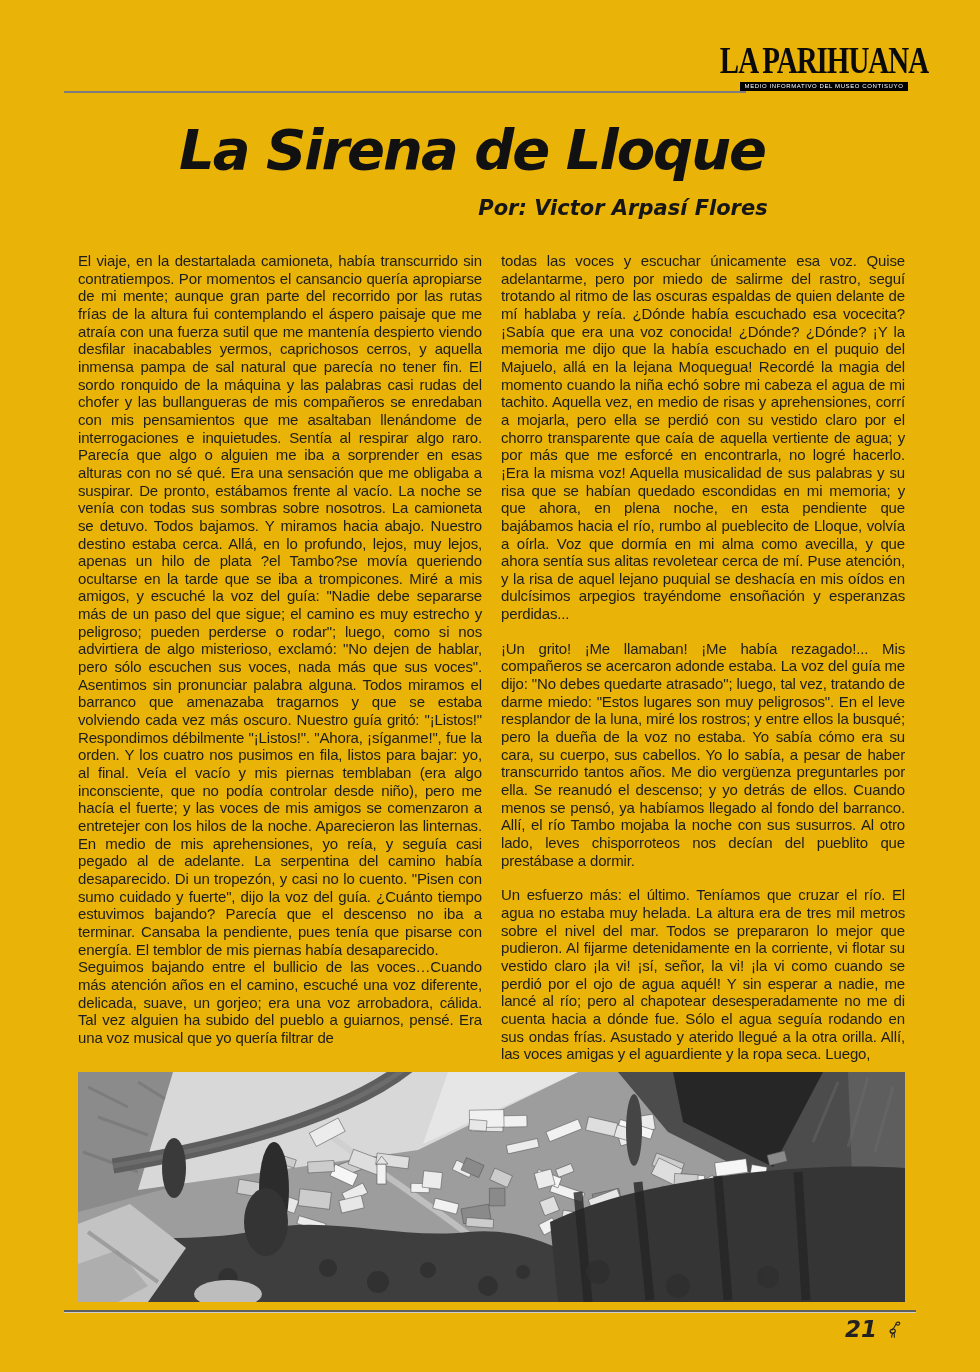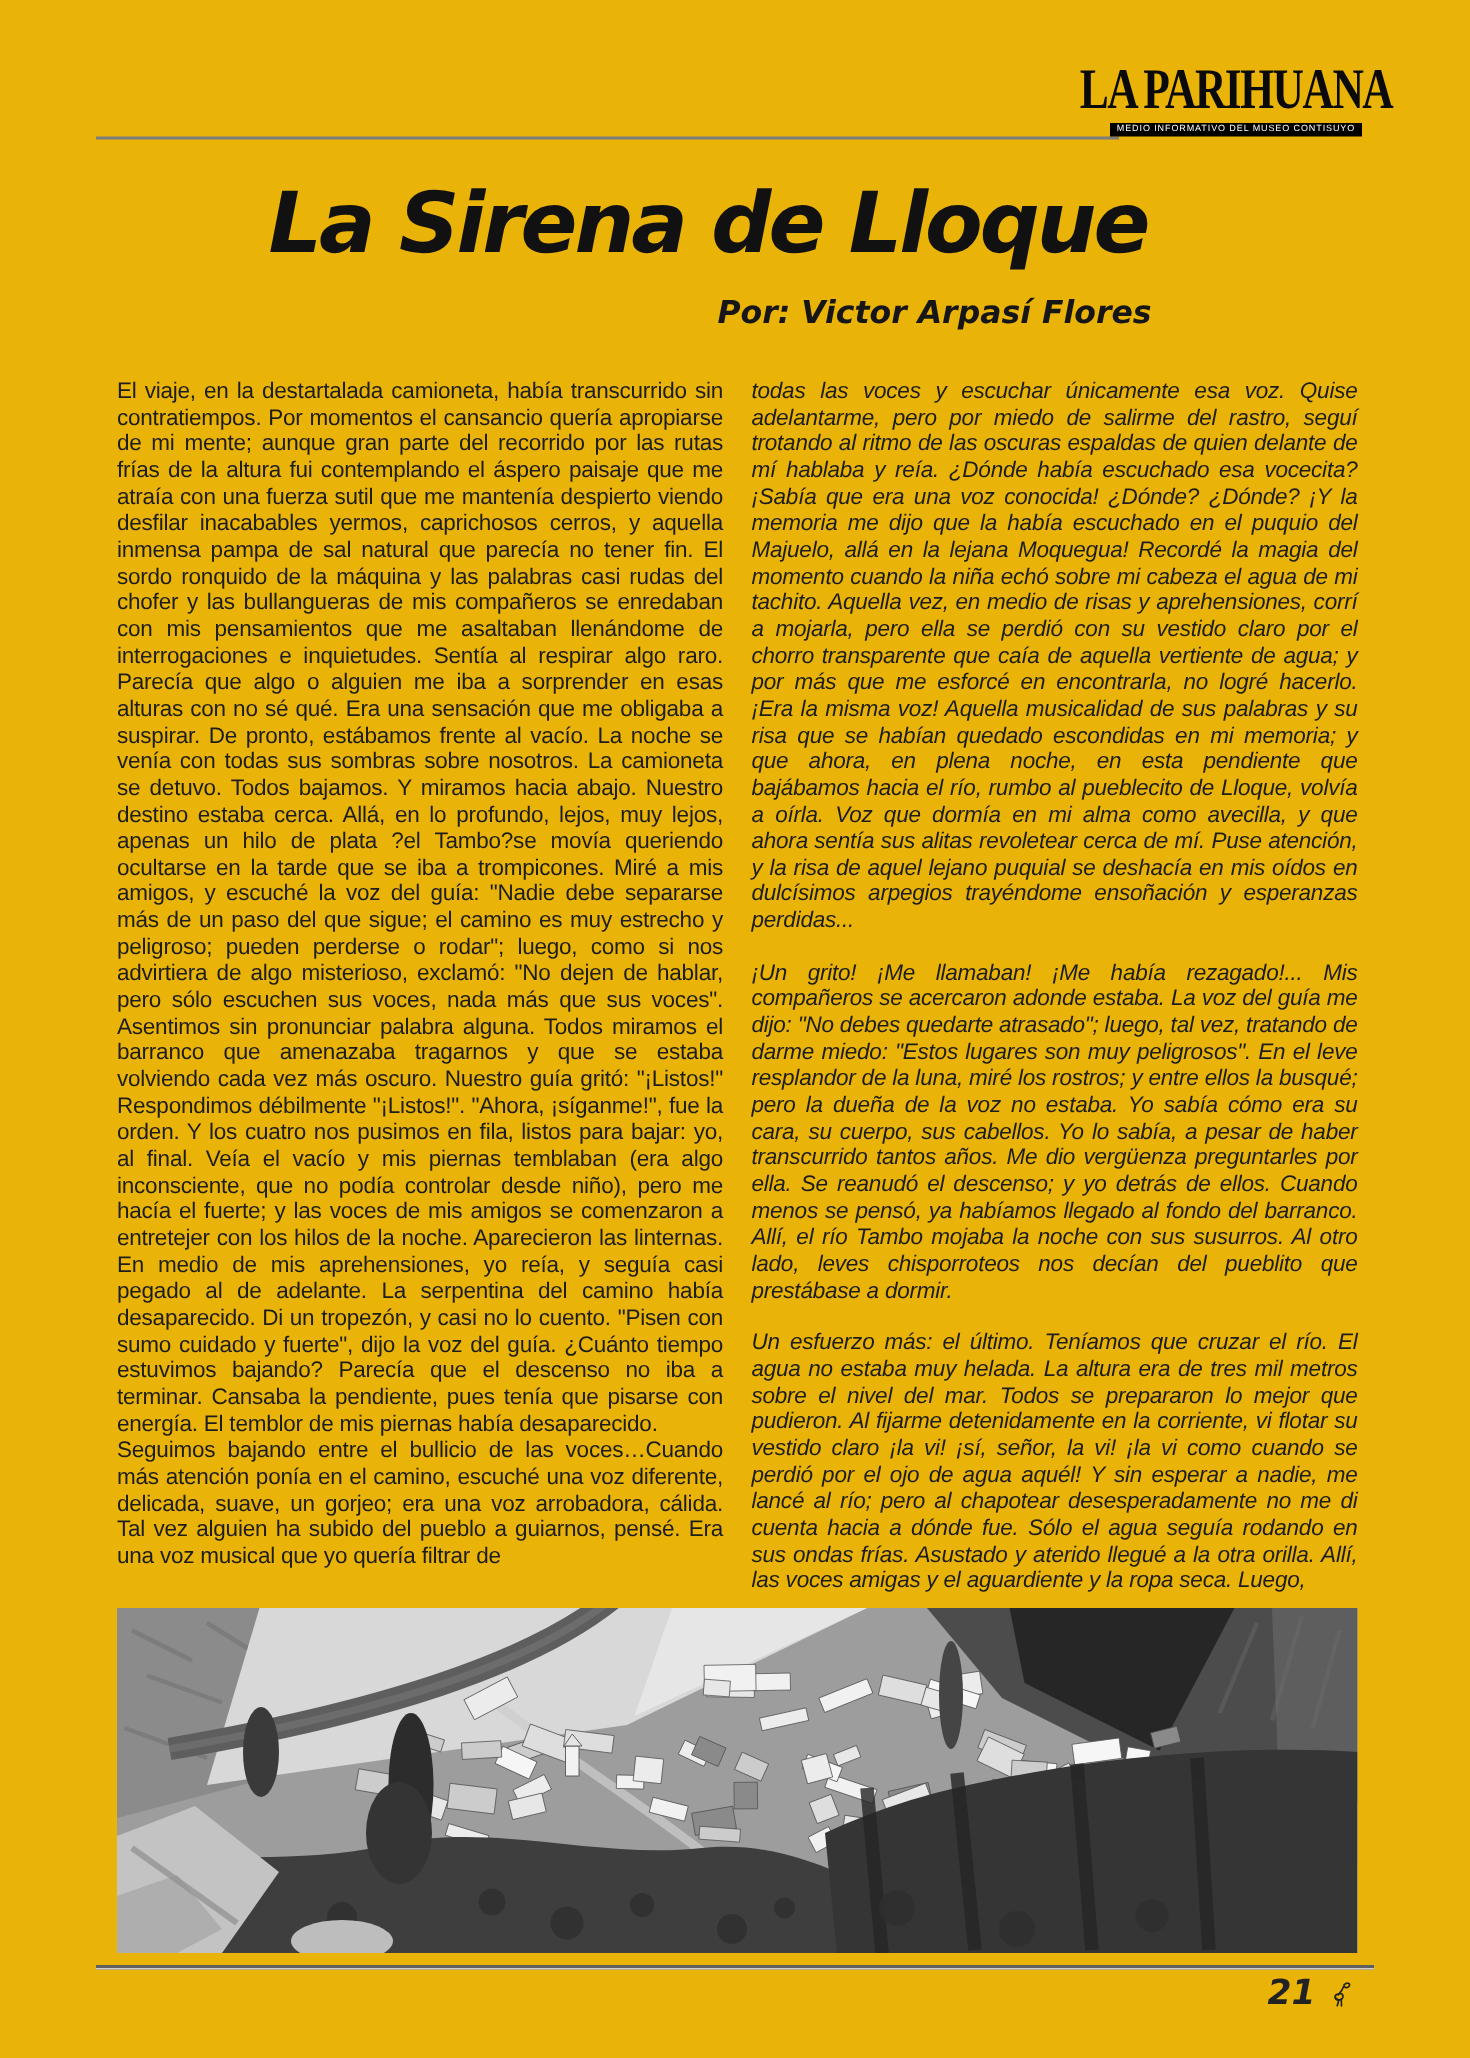--- a/index.html
+++ b/index.html
@@ -46,21 +46,21 @@
   .columns{
     position:absolute;left:78px;top:252px;width:827px;
     display:flex;gap:19px;justify-content:center;
   }
   .col{
     width:404px;
     font-size:15px;line-height:17.65px;letter-spacing:-.15px;
     text-align:justify;color:#1d1d1d;
   }
   .col p{margin:0;}
-  .col-right p{margin-bottom:17px;font-style:italic;}
+  .col-right p{margin-bottom:17px;}
   .col-right p:last-child{margin-bottom:16px;}
   
   .photo-figure{
     position:absolute;left:78px;top:1072px;width:827px;height:230px;
     margin:0;overflow:hidden;background:#9a9a9a;
   }
   .photo-figure svg{display:block;}
   
   .footer-rule{
     position:absolute;left:64px;top:1310px;width:852px;height:2px;
@@ -96,21 +96,21 @@
     </div>
     <div class="masthead-tagline">MEDIO INFORMATIVO DEL MUSEO CONTISUYO</div>
   </div>
 
   <h1 class="article-title">La Sirena de Lloque</h1>
   <div class="article-byline">Por: Victor Arpasí Flores</div>
 
   <main class="columns">
     <div class="col col-left" id="col-left">
         <p>El viaje, en la destartalada camioneta, había transcurrido sin contratiempos. Por momentos el cansancio quería apropiarse de mi mente; aunque gran parte del recorrido por las rutas frías de la altura fui contemplando el áspero paisaje que me atraía con una fuerza sutil que me mantenía despierto viendo desfilar inacabables yermos, caprichosos cerros, y aquella inmensa pampa de sal natural que parecía no tener fin. El sordo ronquido de la máquina y las palabras casi rudas del chofer y las bullangueras de mis compañeros se enredaban con mis pensamientos que me asaltaban llenándome de interrogaciones e inquietudes. Sentía al respirar algo raro. Parecía que algo o alguien me iba a sorprender en esas alturas con no sé qué. Era una sensación que me obligaba a suspirar. De pronto, estábamos frente al vacío. La noche se venía con todas sus sombras sobre nosotros. La camioneta se detuvo. Todos bajamos. Y miramos hacia abajo. Nuestro destino estaba cerca. Allá, en lo profundo, lejos, muy lejos, apenas un hilo de plata ?el Tambo?se movía queriendo ocultarse en la tarde que se iba a trompicones. Miré a mis amigos, y escuché la voz del guía: "Nadie debe separarse más de un paso del que sigue; el camino es muy estrecho y peligroso; pueden perderse o rodar"; luego, como si nos advirtiera de algo misterioso, exclamó: "No dejen de hablar, pero sólo escuchen sus voces, nada más que sus voces". Asentimos sin pronunciar palabra alguna. Todos miramos el barranco que amenazaba tragarnos y que se estaba volviendo cada vez más oscuro. Nuestro guía gritó: "¡Listos!" Respondimos débilmente "¡Listos!". "Ahora, ¡síganme!", fue la orden. Y los cuatro nos pusimos en fila, listos para bajar: yo, al final. Veía el vacío y mis piernas temblaban (era algo inconsciente, que no podía controlar desde niño), pero me hacía el fuerte; y las voces de mis amigos se comenzaron a entretejer con los hilos de la noche. Aparecieron las linternas. En medio de mis aprehensiones, yo reía, y seguía casi pegado al de adelante. La serpentina del camino había desaparecido. Di un tropezón, y casi no lo cuento. "Pisen con sumo cuidado y fuerte", dijo la voz del guía. ¿Cuánto tiempo estuvimos bajando? Parecía que el descenso no iba a terminar. Cansaba la pendiente, pues tenía que pisarse con energía. El temblor de mis piernas había desaparecido.</p>
-        <p>Seguimos bajando entre el bullicio de las voces…Cuando más atención ponía en el camino, escuché una voz diferente, delicada, suave, un gorjeo; era una voz arrobadora, cálida. Tal vez alguien ha subido del pueblo a guiarnos, pensé. Era una voz musical que yo quería filtrar de</p>
+        <p>Seguimos bajando entre el bullicio de las voces…Cuando más atención años en el camino, escuché una voz diferente, delicada, suave, un gorjeo; era una voz arrobadora, cálida. Tal vez alguien ha subido del pueblo a guiarnos, pensé. Era una voz musical que yo quería filtrar de</p>
       </div>
     <div class="col col-right" id="col-right">
         <p>todas las voces y escuchar únicamente esa voz. Quise adelantarme, pero por miedo de salirme del rastro, seguí trotando al ritmo de las oscuras espaldas de quien delante de mí hablaba y reía. ¿Dónde había escuchado esa vocecita? ¡Sabía que era una voz conocida! ¿Dónde? ¿Dónde? ¡Y la memoria me dijo que la había escuchado en el puquio del Majuelo, allá en la lejana Moquegua! Recordé la magia del momento cuando la niña echó sobre mi cabeza el agua de mi tachito. Aquella vez, en medio de risas y aprehensiones, corrí a mojarla, pero ella se perdió con su vestido claro por el chorro transparente que caía de aquella vertiente de agua; y por más que me esforcé en encontrarla, no logré hacerlo. ¡Era la misma voz! Aquella musicalidad de sus palabras y su risa que se habían quedado escondidas en mi memoria; y que ahora, en plena noche, en esta pendiente que bajábamos hacia el río, rumbo al pueblecito de Lloque, volvía a oírla. Voz que dormía en mi alma como avecilla, y que ahora sentía sus alitas revoletear cerca de mí. Puse atención, y la risa de aquel lejano puquial se deshacía en mis oídos en dulcísimos arpegios trayéndome ensoñación y esperanzas perdidas...</p>
         <p>¡Un grito! ¡Me llamaban! ¡Me había rezagado!... Mis compañeros se acercaron adonde estaba. La voz del guía me dijo: "No debes quedarte atrasado"; luego, tal vez, tratando de darme miedo: "Estos lugares son muy peligrosos". En el leve resplandor de la luna, miré los rostros; y entre ellos la busqué; pero la dueña de la voz no estaba. Yo sabía cómo era su cara, su cuerpo, sus cabellos. Yo lo sabía, a pesar de haber transcurrido tantos años. Me dio vergüenza preguntarles por ella. Se reanudó el descenso; y yo detrás de ellos. Cuando menos se pensó, ya habíamos llegado al fondo del barranco. Allí, el río Tambo mojaba la noche con sus susurros. Al otro lado, leves chisporroteos nos decían del pueblito que prestábase a dormir.</p>
         <p>Un esfuerzo más: el último. Teníamos que cruzar el río. El agua no estaba muy helada. La altura era de tres mil metros sobre el nivel del mar. Todos se prepararon lo mejor que pudieron. Al fijarme detenidamente en la corriente, vi flotar su vestido claro ¡la vi! ¡sí, señor, la vi! ¡la vi como cuando se perdió por el ojo de agua aquél! Y sin esperar a nadie, me lancé al río; pero al chapotear desesperadamente no me di cuenta hacia a dónde fue. Sólo el agua seguía rodando en sus ondas frías. Asustado y aterido llegué a la otra orilla. Allí, las voces amigas y el aguardiente y la ropa seca. Luego,</p>
       </div>
   </main>
 
   <figure class="photo-figure">
     <svg width="827" height="230" viewBox="0 0 827 230" aria-label="Black-and-white aerial photograph of the village of Lloque: cluster of white-roofed houses on a hillside, the Tambo river with light sandy banks in the upper left, dark rugged cliffs in the upper right, trees, scrub and boulders in the foreground.">

